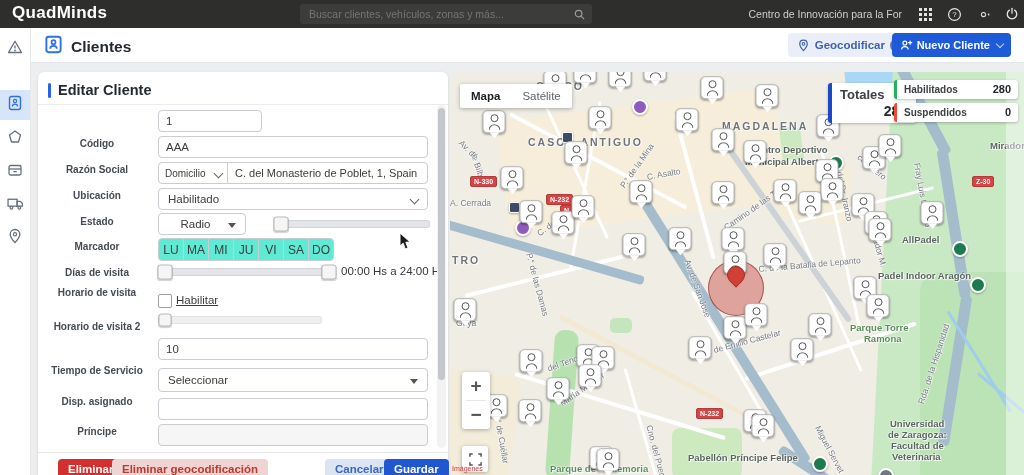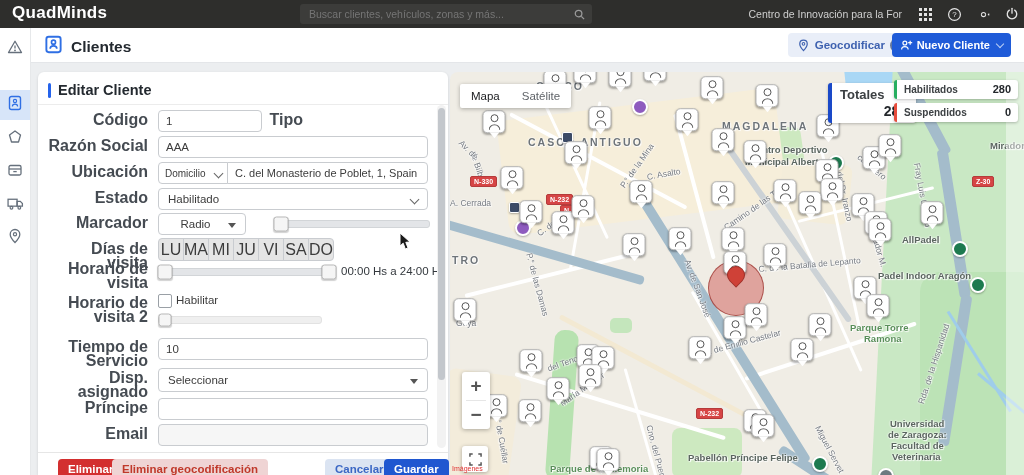--- a/index.html
+++ b/index.html
@@ -28,37 +28,37 @@
   .sidebar{position:absolute;left:0;top:28px;width:30px;bottom:0;background:#fff;border-right:1px solid #e6e8ea;z-index:45;}
   .sitem{width:30px;height:30px;display:flex;align-items:center;justify-content:center;color:#66707c;}
   .sitem.active{background:#d7e5f9;color:#2f6fe4;}
   
   .card{position:absolute;left:38px;top:72px;width:410px;height:403px;background:#fff;border-radius:6px 6px 0 0;
         box-shadow:0 1px 3px rgba(0,0,0,.12);z-index:30;}
   .ftitle{position:absolute;left:10px;top:10px;display:flex;align-items:center;gap:7px;}
   .ftitle .bar{width:3px;height:15px;background:#2563eb;border-radius:2px;}
   .ftitle .txt{font-size:14.5px;font-weight:bold;color:#23292f;}
   .fdivider{position:absolute;left:0;right:0;top:32px;height:1px;background:#ececec;}
-  .flabel{position:absolute;width:102px;left:8px;text-align:right;font-size:16px;font-weight:bold;color:#454b52;line-height:14px;}
+  .flabel{position:absolute;width:102px;left:8px;text-align:center;font-size:10px;font-weight:bold;color:#454b52;line-height:14px;margin-top:24px;}
   .finput{position:absolute;height:20px;border:1px solid #c9ccd0;border-radius:4px;font-size:11.5px;color:#3c3c3c;
           padding:0 7px;font-family:inherit;outline:none;box-sizing:border-box;background:#fff;}
   .fselect{position:absolute;height:22px;border:1px solid #c9ccd0;border-radius:4px;background:#fff;display:flex;
            align-items:center;font-size:11.5px;color:#3c3c3c;padding:0 22px 0 9px;box-sizing:border-box;cursor:pointer;}
   .fselect .chev{position:absolute;right:9px;top:7px;width:6px;height:6px;border-right:1.4px solid #666;border-bottom:1.4px solid #666;transform:rotate(45deg);}
   .fselect .tri{position:absolute;right:9px;top:9px;border:4px solid transparent;border-top:5px solid #555;}
   .slider{position:absolute;height:6px;background:#e3e5e8;border:1px solid #d2d5d8;border-radius:3px;}
   .thumb{position:absolute;top:50%;transform:translate(-50%,-50%);width:13px;height:13px;background:#f5f5f5;
          border:1px solid #b9b9b9;border-radius:3px;box-shadow:0 1px 1px rgba(0,0,0,.18);}
   .daysbox{position:absolute;display:flex;}
-  .day-btn{width:26px;height:23px;background:#e5e5e5;border:1px solid #c9ccd0;margin-left:-1px;font-size:16px;color:#3c3c3c;
+  .day-btn{width:26px;height:23px;background:#5eead4;border:1px solid #c9ccd0;margin-left:-1px;font-size:12px;color:#3c3c3c;
            font-family:inherit;cursor:pointer;padding:0;}
   .day-btn:first-child{border-radius:4px 0 0 4px;margin-left:0;}
   .day-btn:last-child{border-radius:0 4px 4px 0;}
   .cbox{position:absolute;width:12px;height:12px;border:1.3px solid #9aa0a6;border-radius:2px;background:#fff;}
-  .cblabel{position:absolute;font-size:11.5px;color:#3c3c3c;}
+  .cblabel{position:absolute;font-size:11.5px;color:#3c3c3c;text-decoration:underline;}
   .rangetxt{position:absolute;font-size:11.5px;color:#33383d;}
   .scrolltrack{position:absolute;right:2px;top:33px;width:9px;height:343px;background:#f2f2f2;border-radius:5px;}
   .scrollthumb{position:absolute;left:1px;top:3px;width:7px;height:272px;background:#c3c7cc;border-radius:4px;}
   .ffooter{position:absolute;left:0;right:0;top:380px;height:23px;border-top:1px solid #e6e6e6;background:#fff;}
   .abtn{position:absolute;top:6px;height:19px;border:none;border-radius:4px;font-size:11.5px;font-weight:bold;font-family:inherit;cursor:pointer;padding:0 10px;}
   .abtn.del{left:20px;background:#d32f2f;color:#fff;}
   .abtn.delgeo{left:74px;background:#efd4d4;color:#c0392b;}
   .abtn.cancel{left:287px;background:#dbe4f2;color:#3b67c4;}
   .abtn.save{left:346px;background:#2057d0;color:#fff;}
   
@@ -86,21 +86,21 @@
   .pin::after{content:'';position:absolute;left:50%;bottom:-6px;transform:translateX(-50%);
               border:5px solid transparent;border-top:6px solid #fff;border-bottom:0;}
   .pin .ph{position:absolute;left:50%;top:3px;transform:translateX(-50%);width:6px;height:6px;border:1.6px solid #555;border-radius:50%;}
   .pin .pb{position:absolute;left:50%;bottom:2px;transform:translateX(-50%);width:12px;height:6px;border:1.6px solid #555;border-bottom:none;border-radius:7px 7px 0 0;box-sizing:border-box;}
   #sel-circle{position:absolute;z-index:2;border-radius:50%;background:rgba(205,90,85,.5);border:1px solid rgba(160,60,55,.8);}
   #sel-pin{position:absolute;z-index:4;width:16px;height:16px;margin:-21px 0 0 -8px;background:#cf4137;border:1px solid #9e2f28;
            border-radius:50% 50% 50% 0;transform:rotate(-45deg);}
   .mtctrl{position:absolute;left:10px;top:12px;z-index:10;background:#fff;border-radius:2px;box-shadow:0 1px 4px rgba(0,0,0,.3);
           display:flex;height:24px;align-items:center;}
   .mtctrl .opt{padding:0 11px;font-size:11.5px;cursor:pointer;}
-  .mtctrl .opt.sel{font-weight:normal;color:#202124;}
+  .mtctrl .opt.sel{font-weight:bold;color:#202124;}
   .mtctrl .opt.uns{color:#5f6368;}
   .totbox{position:absolute;z-index:10;background:#fff;border-radius:3px;box-shadow:0 1px 3px rgba(0,0,0,.25);}
   .totbox.main{left:378px;top:11px;width:84px;height:40px;border-left:4px solid #1a49c8;}
   .totbox.main .lab{position:absolute;left:8px;top:4px;font-size:13px;font-weight:bold;color:#3c4043;}
   .totbox.main .val{position:absolute;right:9px;top:20px;font-size:14px;font-weight:bold;color:#24282c;}
   .totbox.small{left:444px;width:97px;height:19px;padding-left:24px;}
   .totbox.small .lab{position:absolute;left:7px;top:4px;font-size:10px;font-weight:bold;color:#3c4043;}
   .totbox.small .val{position:absolute;right:7px;top:3px;font-size:11px;font-weight:bold;color:#24282c;}
   .totbox.hab{top:8px;border-left:3px solid #27ae60;}
   .totbox.sus{top:31px;border-left:3px solid #e74c3c;}

